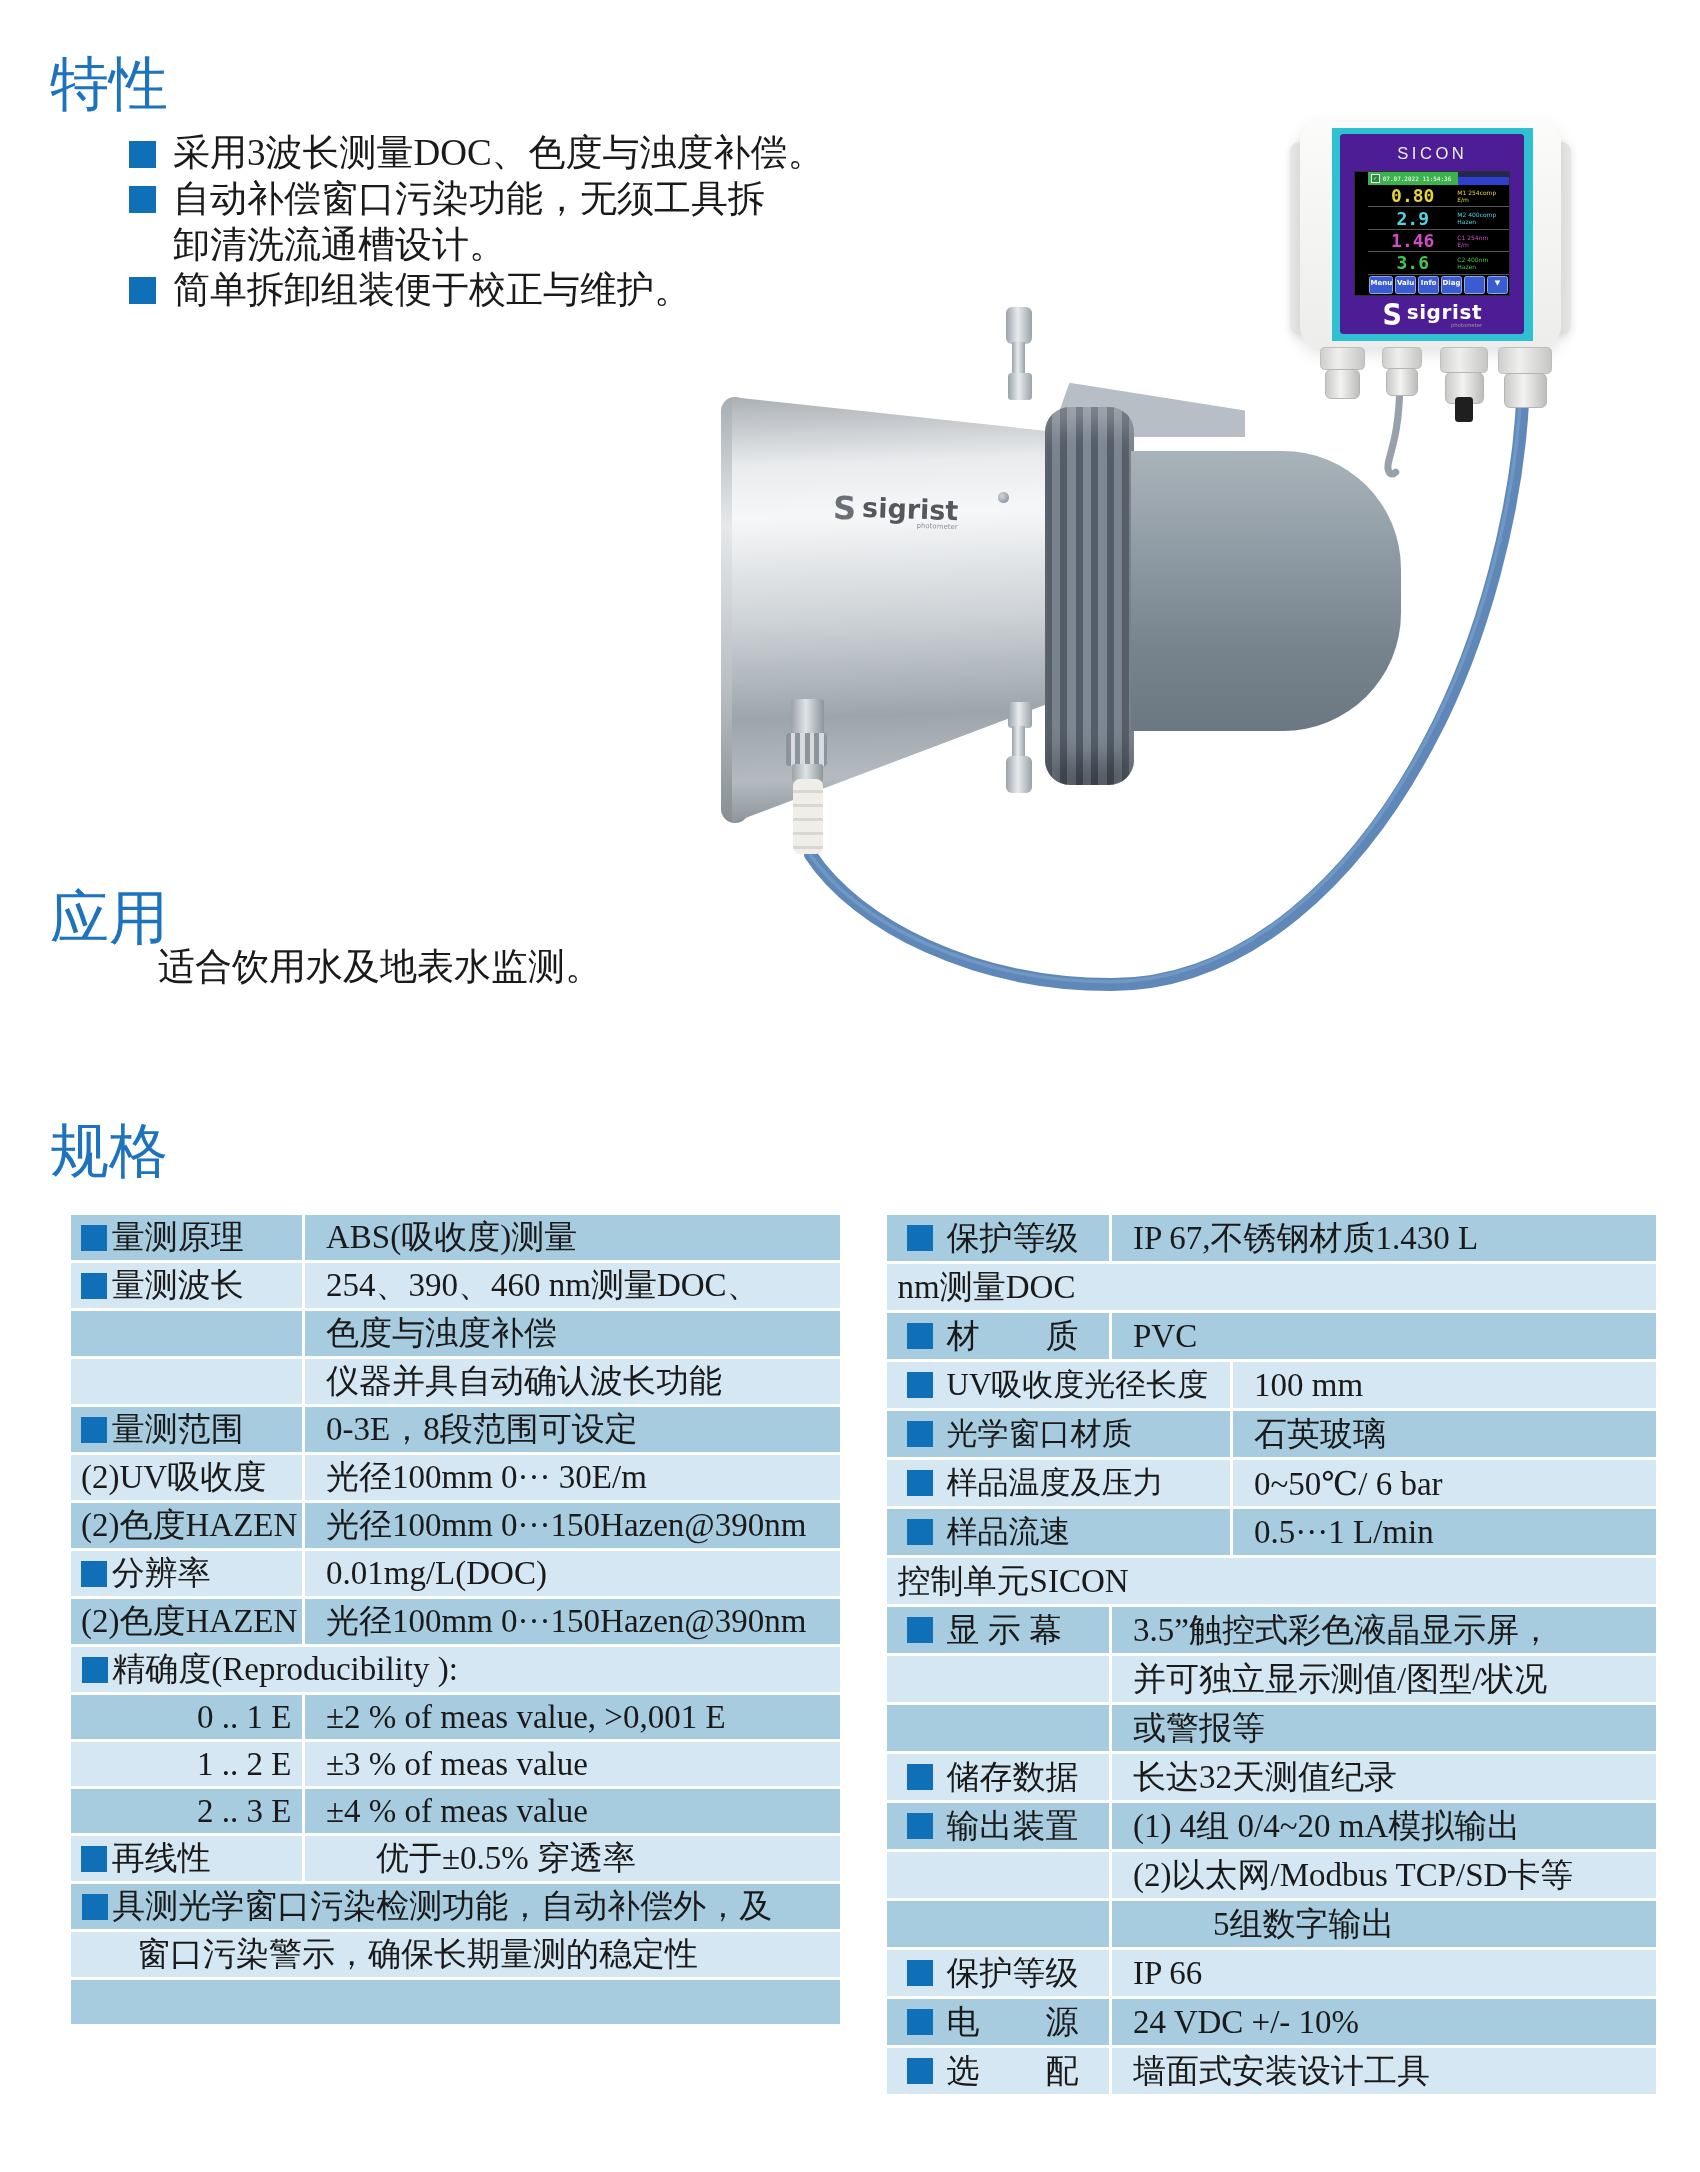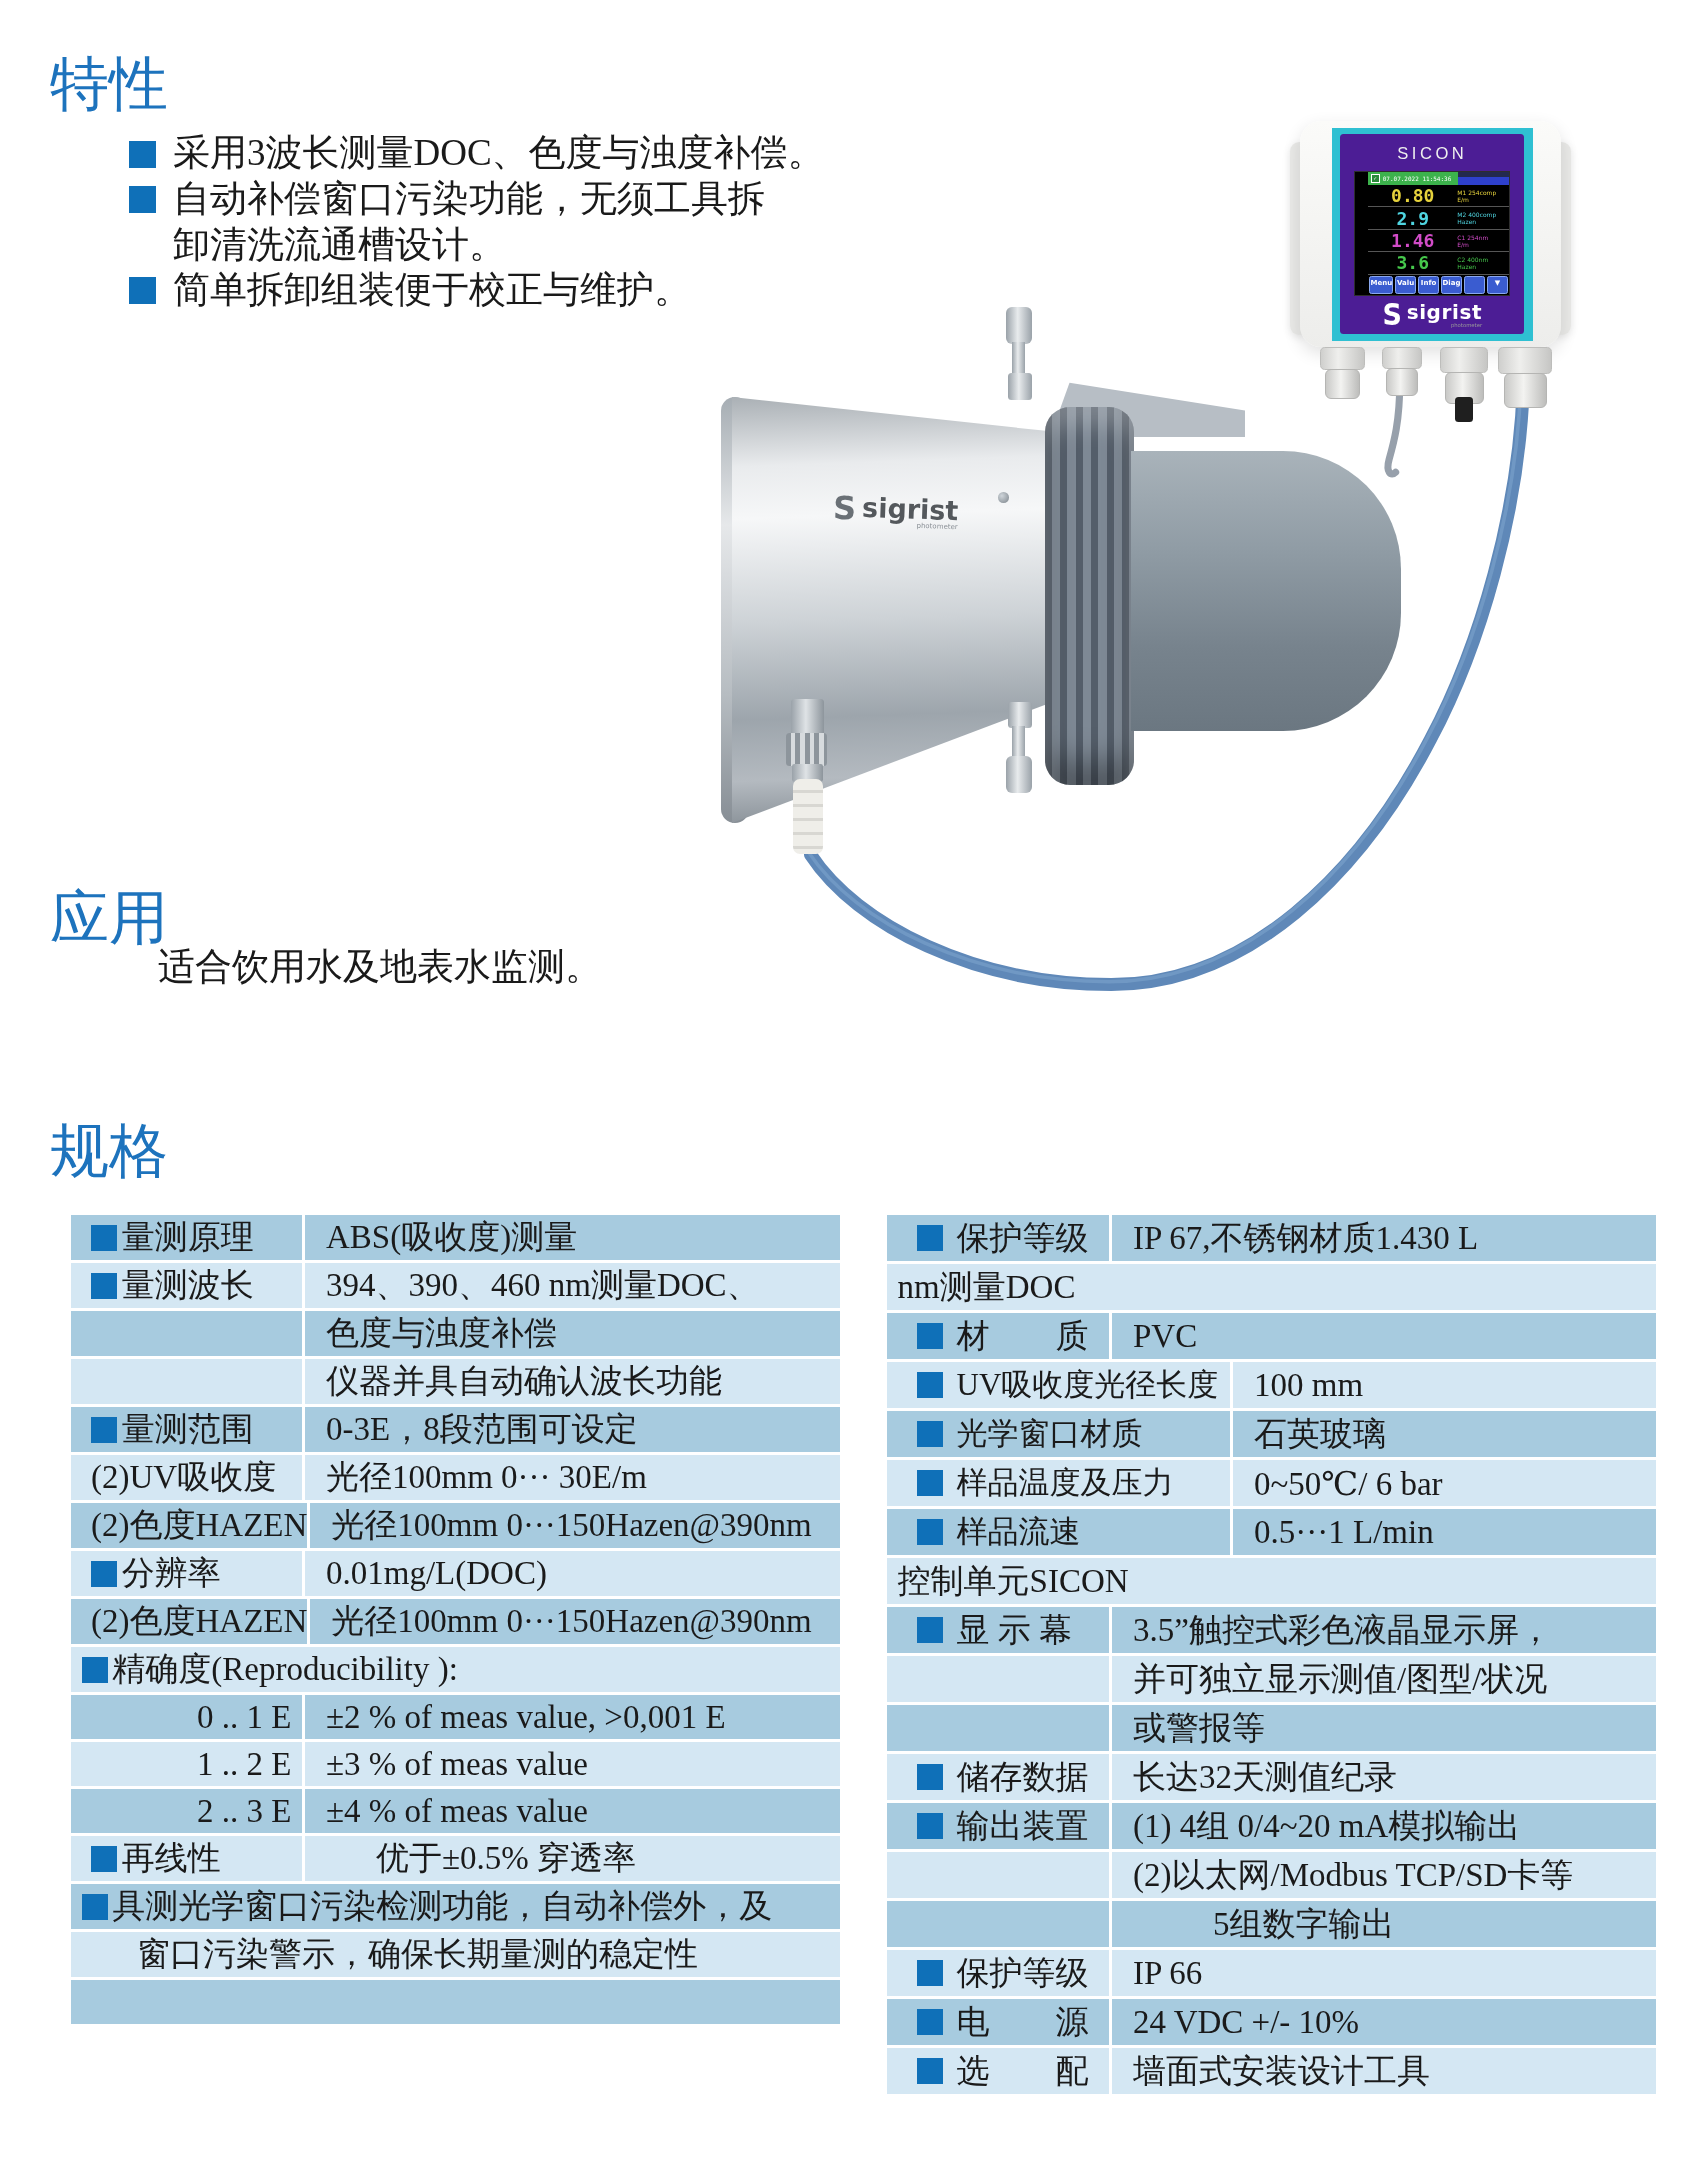--- a/index.html
+++ b/index.html
@@ -13,21 +13,21 @@
   
   .app-body{position:absolute;left:158px;font-size:37px;line-height:43px;}
   
   .spec-table{position:absolute;width:769px;display:flex;flex-direction:column;}
   .trow{display:flex;align-items:stretch;box-sizing:border-box;}
   .trow + .trow{margin-top:3px;}
   .left-t .trow{min-height:44px;}
   .right-t .trow{min-height:46px;}
   .trow.dark{background:var(--row-dark,#a7cbdf);}
   .trow.light{background:var(--row-light,#d4e7f3);}
-  .tlabel{flex:0 0 234px;display:flex;align-items:center;padding-left:20px;
+  .tlabel{flex:0 0 234px;display:flex;align-items:center;padding-left:10px;
           border-right:3.5px solid #fff;box-sizing:border-box;font-size:33px;white-space:nowrap;}
   .right-t .tlabel{flex-basis:225px;}
   .right-t .tlabel.wide{flex-basis:346px;font-size:31px;}
   .tlabel.aright{justify-content:flex-end;padding-right:10.6px;padding-left:0;}
   .tvalue{flex:1;display:flex;align-items:center;padding-left:21px;font-size:33px;white-space:nowrap;}
   .left-t .tvalue.vind{padding-left:71px;}
   .right-t .tvalue.vind{padding-left:101px;}
   .tspan{flex:1;display:flex;align-items:center;padding-left:10.6px;font-size:33px;white-space:nowrap;}
   .tspan.sind{padding-left:66px;}
   .bullet{width:26px;height:26px;background:var(--bullet,#0f70b8);flex:0 0 auto;}
@@ -241,21 +241,21 @@
           <div class="bullet"></div>
           <div class="">量测原理</div>
         </div>
         <div class="tvalue">ABS(吸收度)测量</div>
       </div>
       <div class="trow light">
         <div class="tlabel">
           <div class="bullet"></div>
           <div class="">量测波长</div>
         </div>
-        <div class="tvalue">394、390、460 nm测量DOC、</div>
+        <div class="tvalue">254、390、460 nm测量DOC、</div>
       </div>
       <div class="trow dark">
         <div class="tlabel">
           <div class=""></div>
         </div>
         <div class="tvalue">色度与浊度补偿</div>
       </div>
       <div class="trow light">
         <div class="tlabel">
           <div class=""></div>

